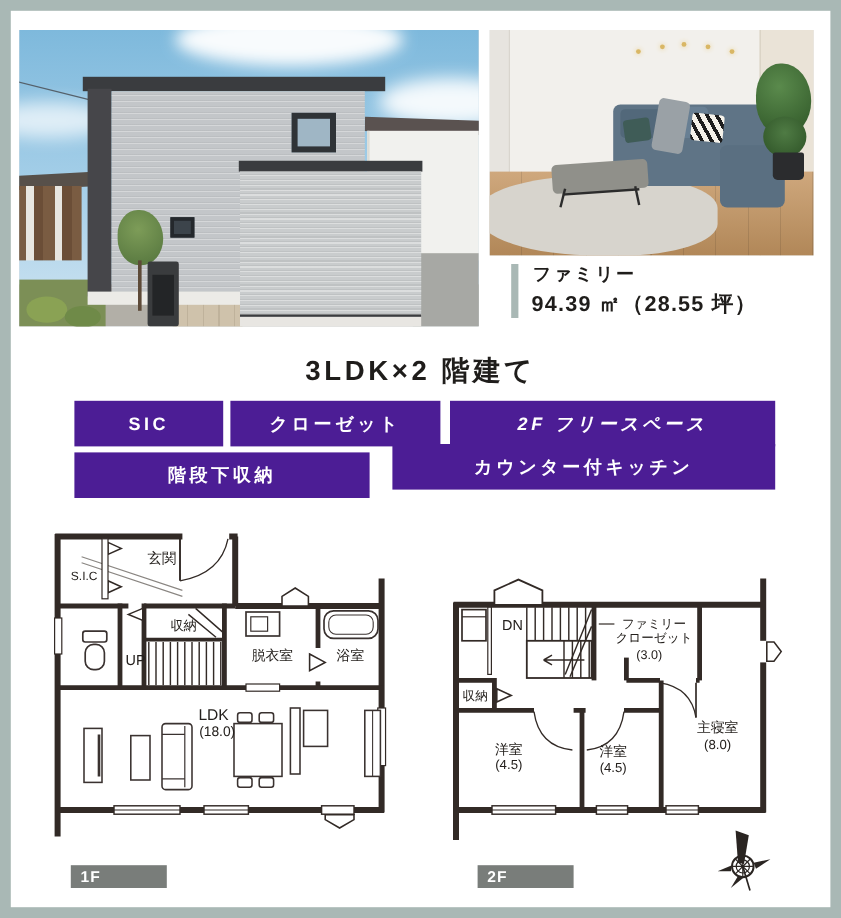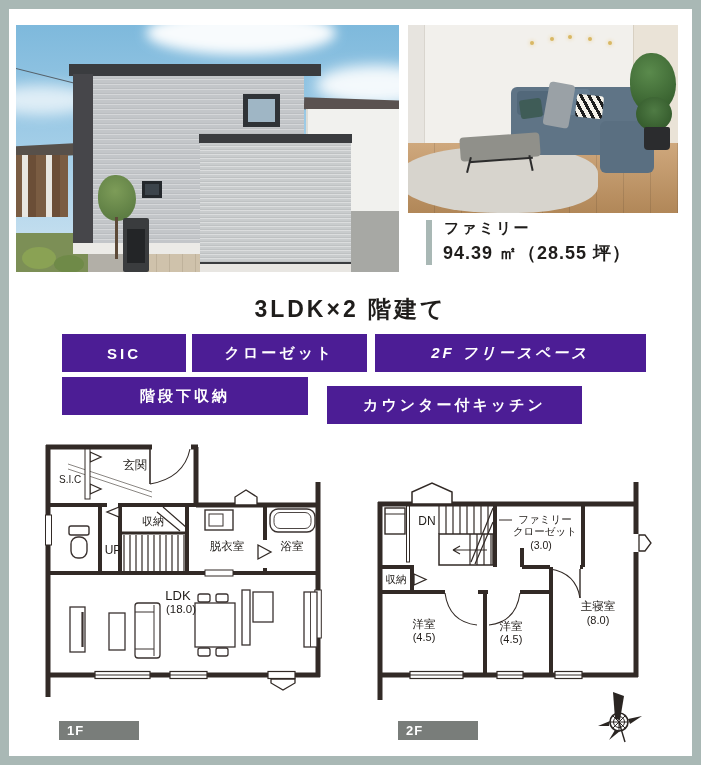--- a/index.html
+++ b/index.html
@@ -21,21 +21,21 @@
   .title{left:0;top:294px;width:701px;text-align:center;font-size:23px;font-weight:bold;
          letter-spacing:3px;margin:0;}
 
   
   .tag{position:absolute;height:38px;background:#4c1d95;color:#fff;font-size:15px;font-weight:bold;
        letter-spacing:3px;display:flex;align-items:center;justify-content:center;}
   .tag1{left:62px;top:334px;width:124px;}
   .tag2{left:192px;top:334px;width:175px;}
   .tag3{left:375px;top:334px;width:271px;font-style:italic;}
   .tag4{left:62px;top:377px;width:246px;}
-  .tag5{left:327px;top:386px;width:255px;}
+  .tag5{left:327px;top:370px;width:319px;}
 
   
   .plan{position:absolute;}
   .plan text{font-family:"Liberation Sans","DejaVu Sans",sans-serif;fill:#24201d;}
   .floor-badge{position:absolute;width:80px;height:19px;background:#797d7a;color:#fff;
                font-size:13px;font-weight:bold;line-height:19px;padding-left:8px;
                box-sizing:border-box;letter-spacing:1px;}
   .badge1{left:59px;top:721px;}
   .badge2{left:398px;top:721px;}
 </style>

